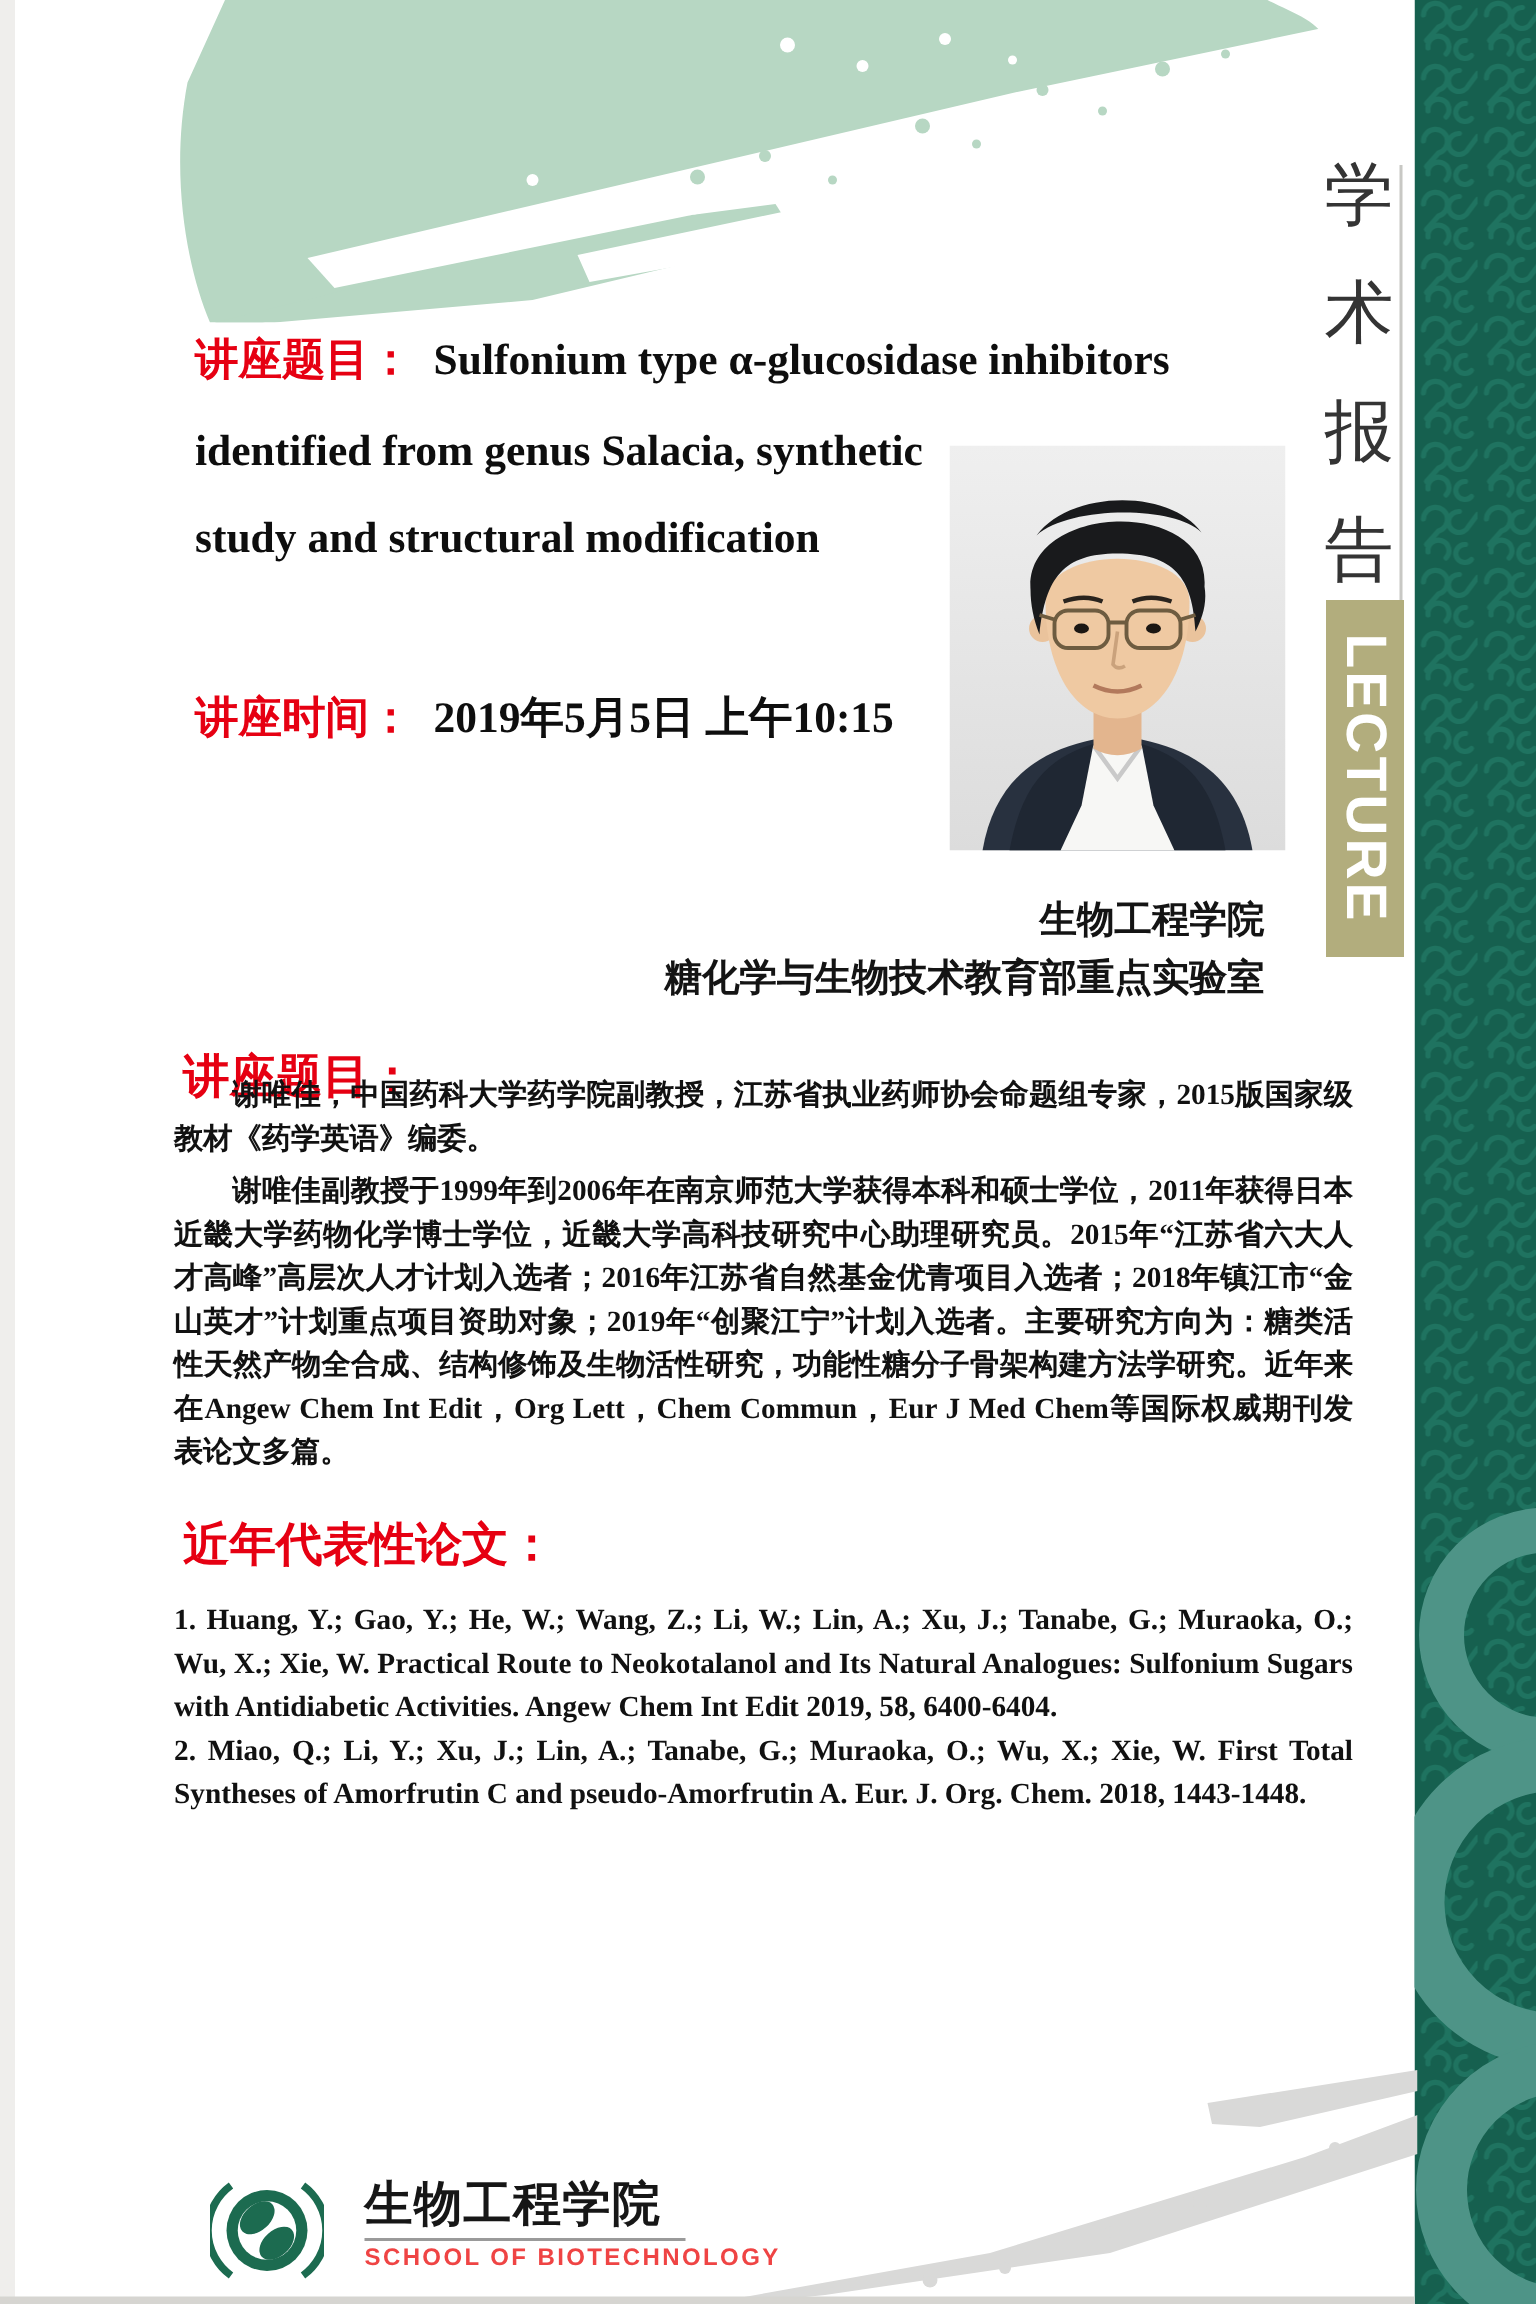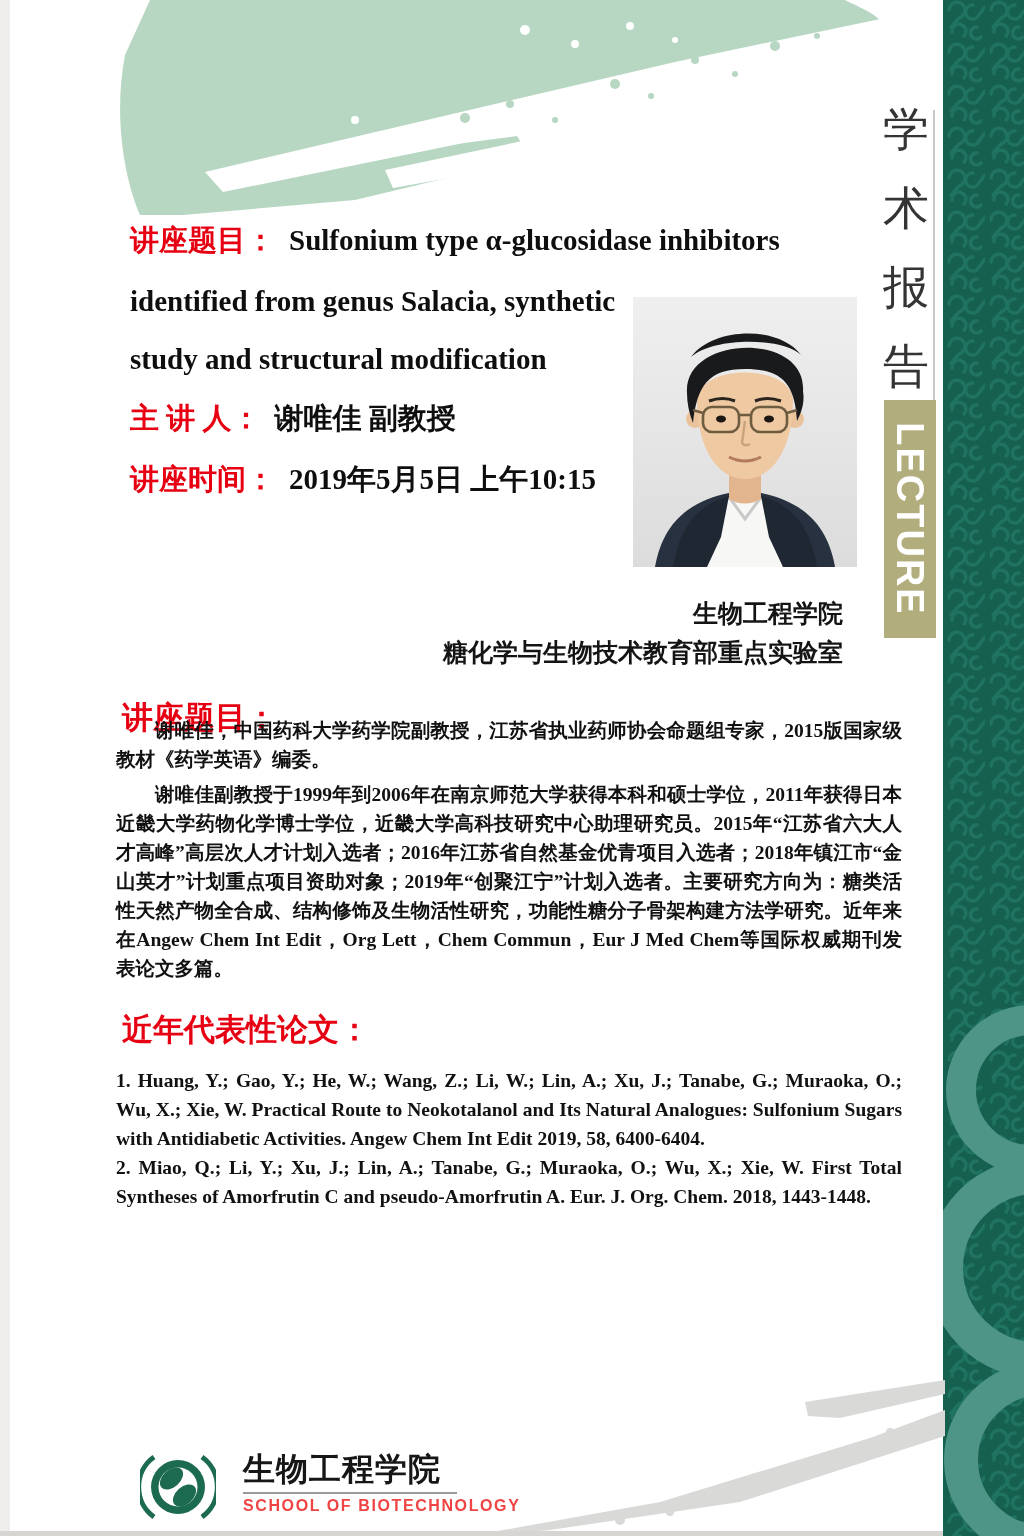--- a/index.html
+++ b/index.html
@@ -134,23 +134,20 @@
 
   <div class="abs hrow row-t1">
     <span class="lab">讲座题目：</span><span class="val">Sulfonium type α-glucosidase inhibitors</span>
   </div>
   <div class="abs hrow row-t2">
     <span class="val">identified from genus Salacia, synthetic</span>
   </div>
   <div class="abs hrow row-t3">
     <span class="val">study and structural modification</span>
   </div>
-  <div class="abs hrow row-sp">
-    <span class="lab">主 讲 人：</span><span class="val">谢唯佳 副教授</span>
-  </div>
   <div class="abs hrow row-tm">
     <span class="lab">讲座时间：</span><span class="val">2019年5月5日 上午10:15</span>
   </div>
 
   <svg class="abs photo" viewBox="0 0 224 270">
     <defs>
       <linearGradient id="pbg" x1="0" y1="0" x2="0" y2="1">
         <stop offset="0" stop-color="#efefef"></stop>
           <stop offset="1" stop-color="#dcdcdc"></stop>
       </linearGradient>

